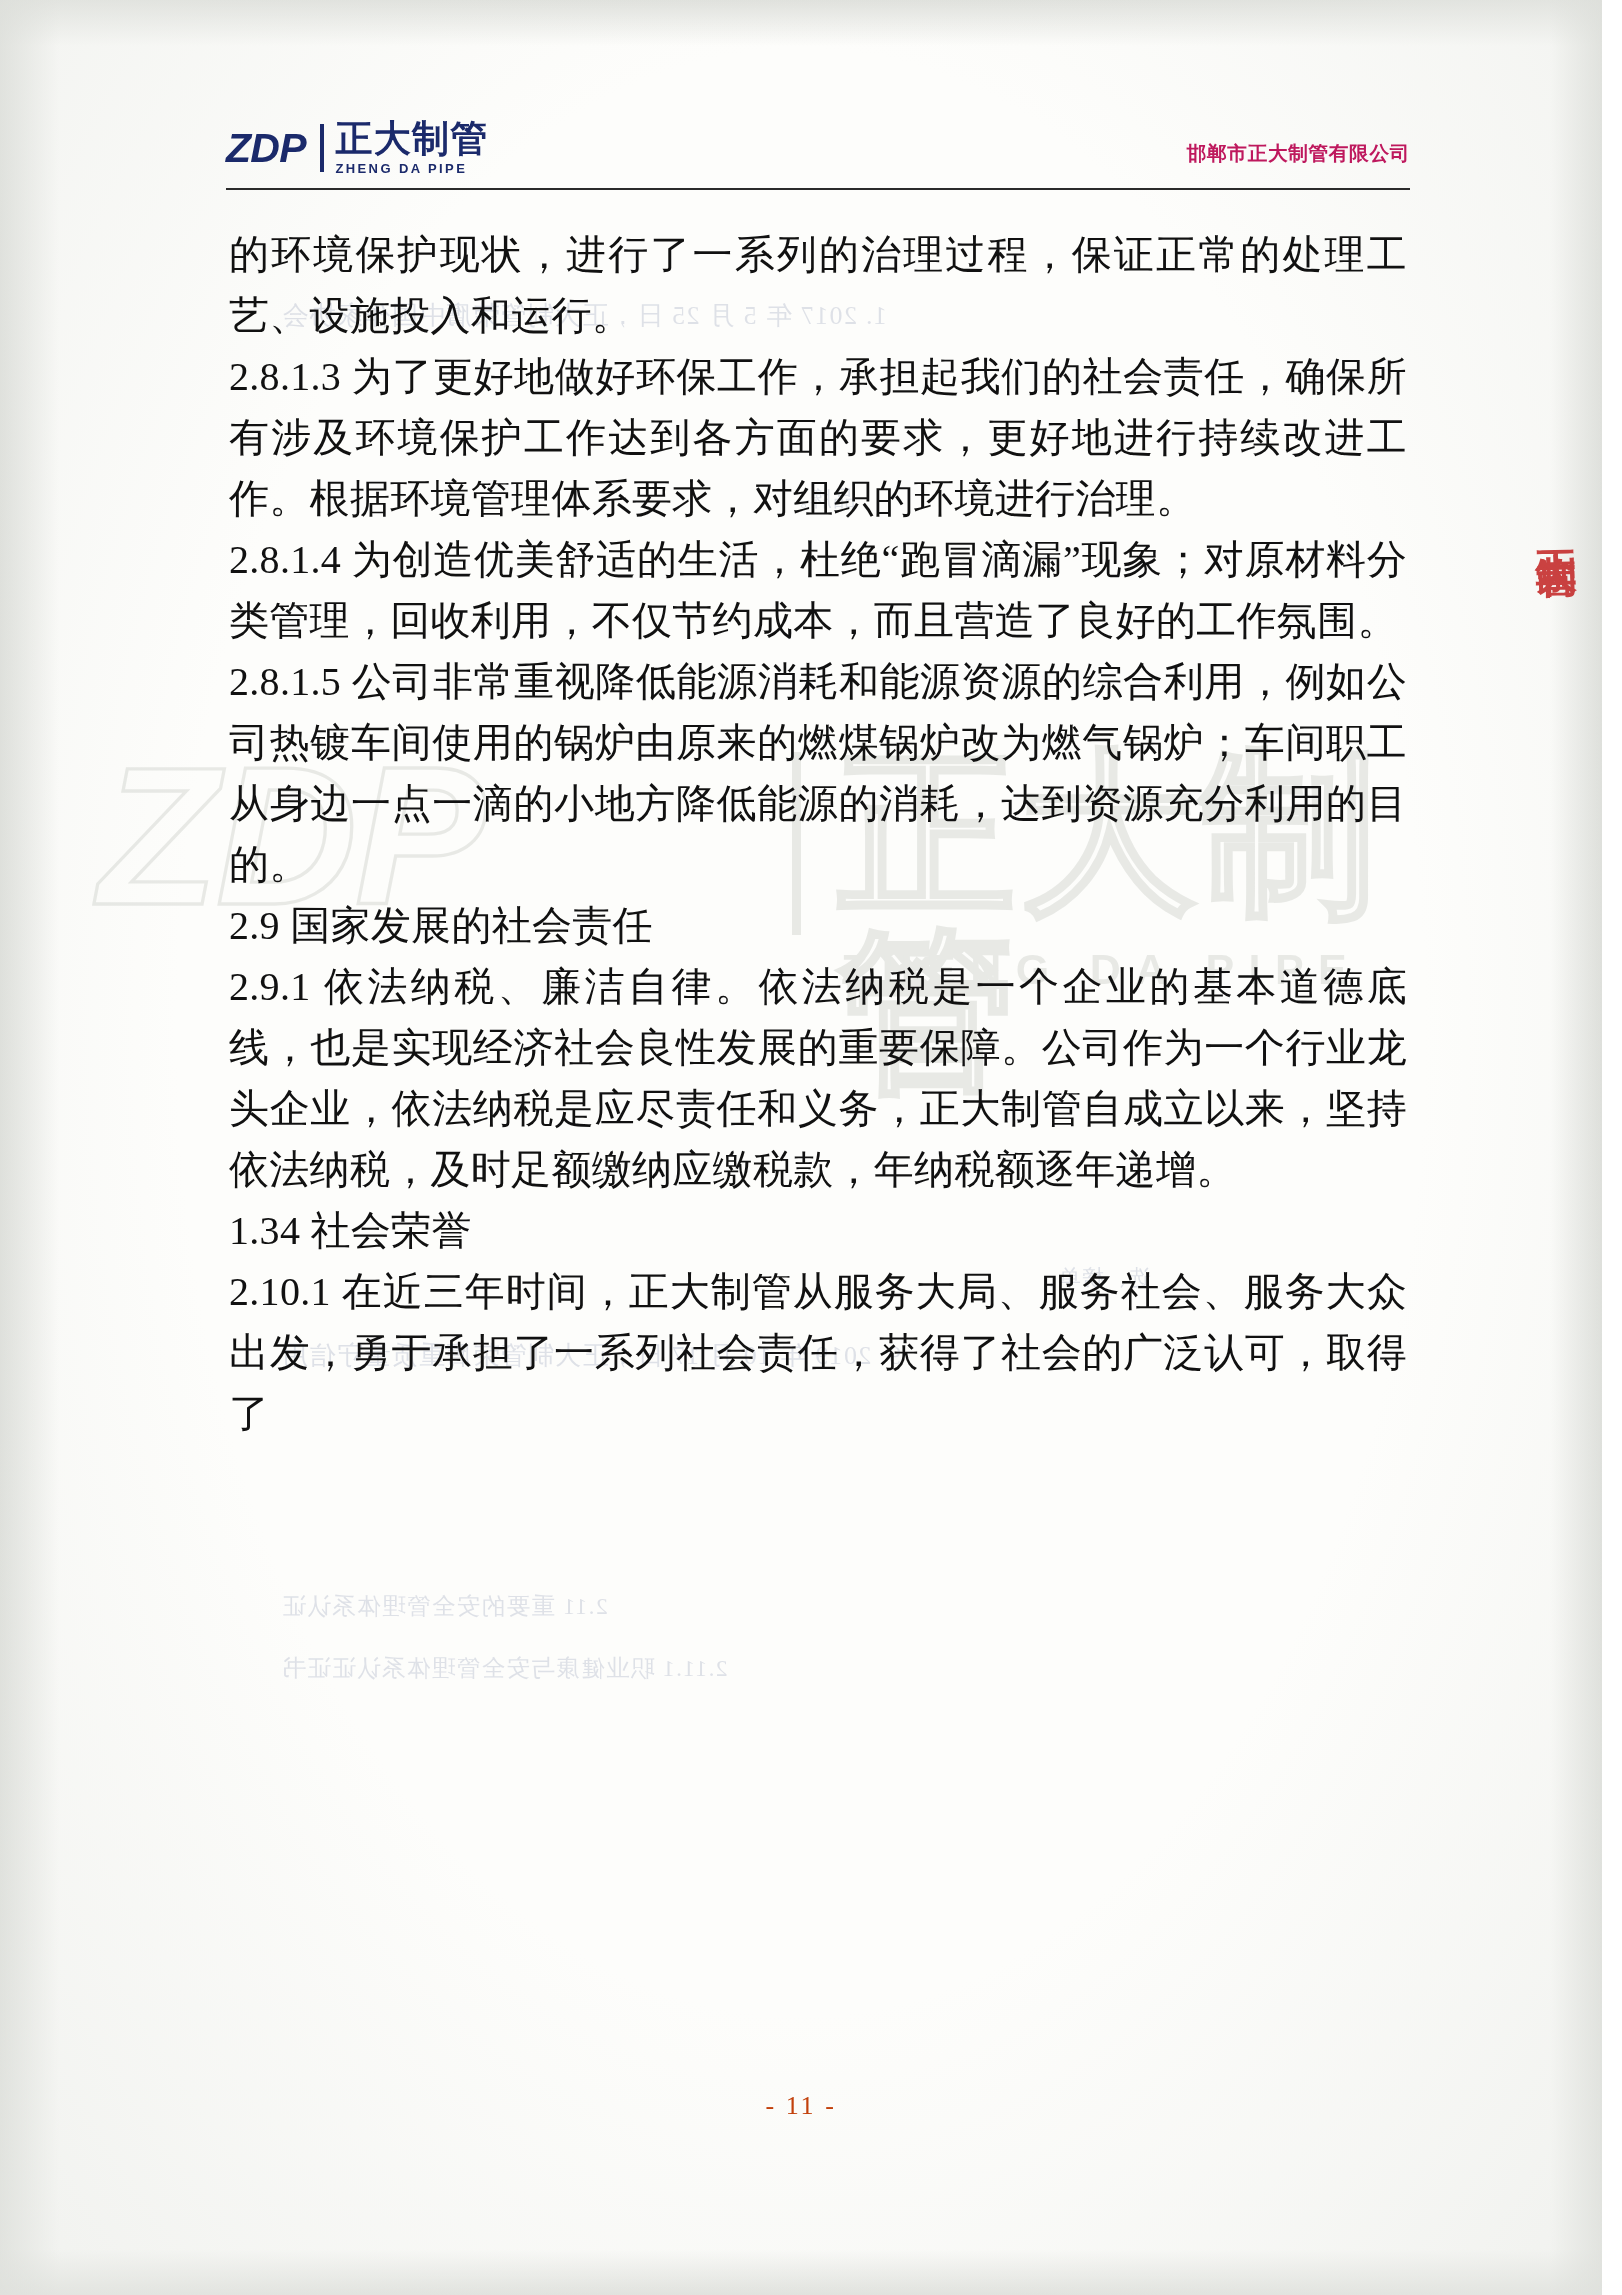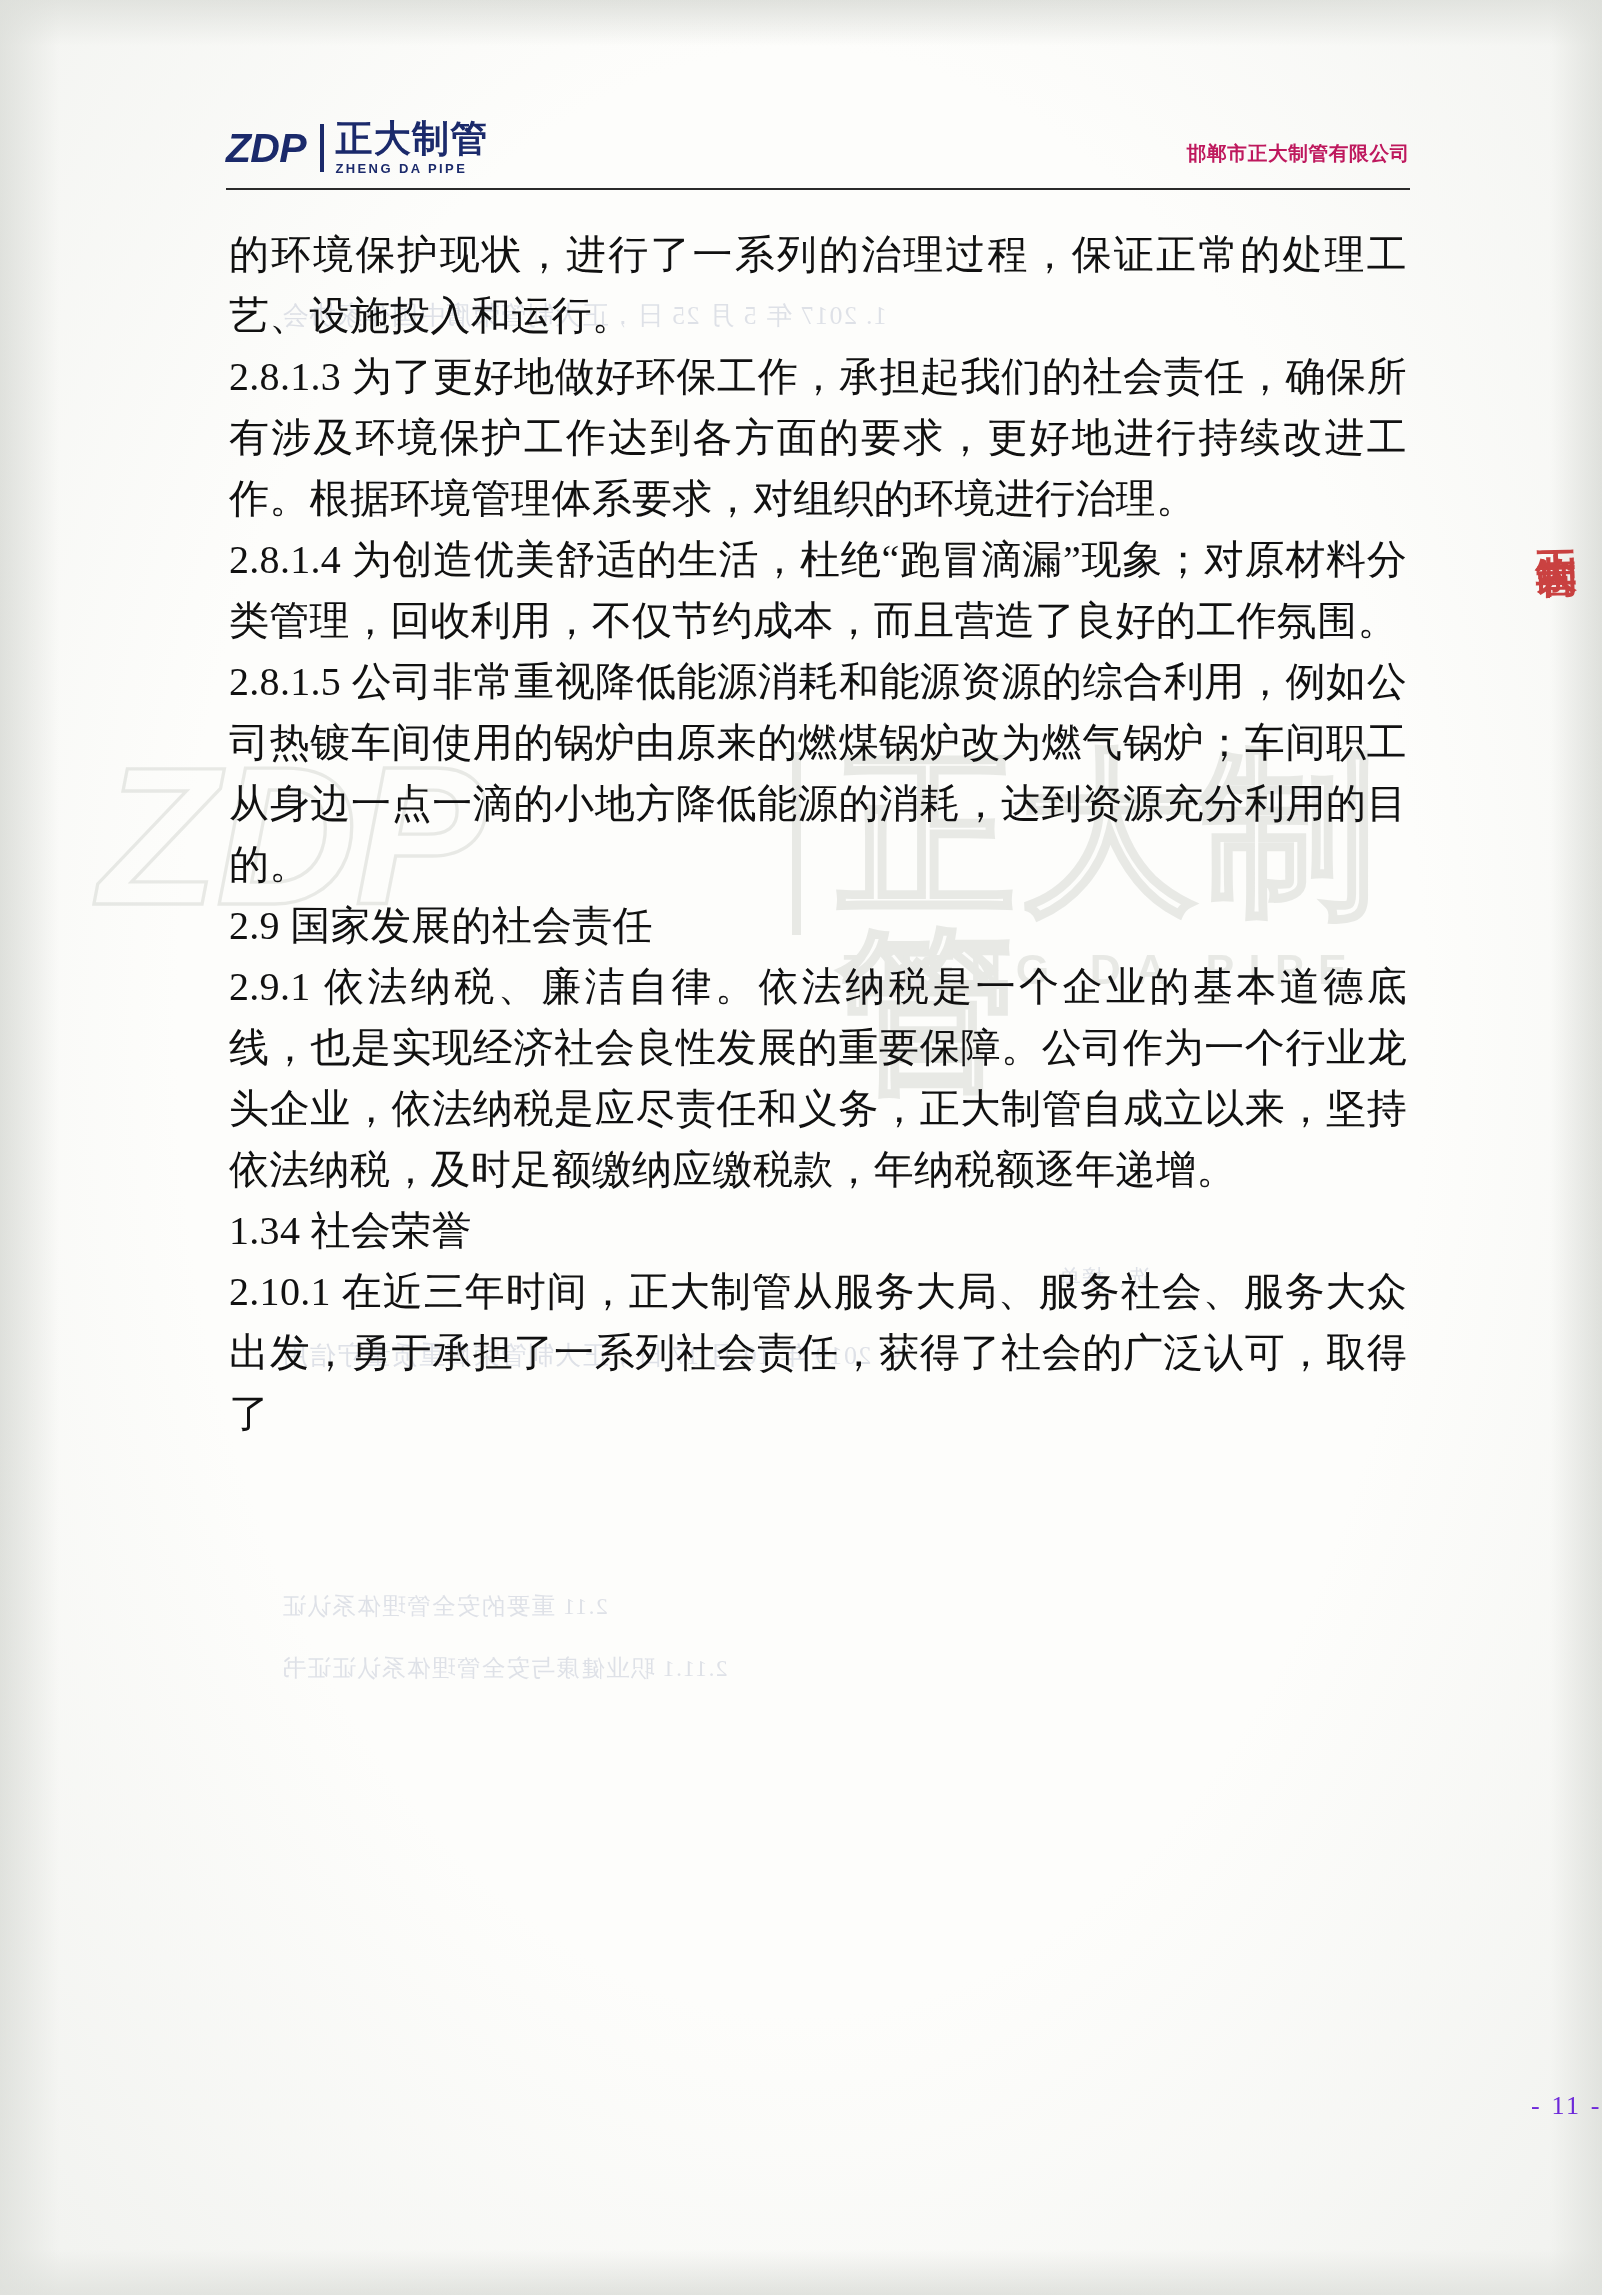--- a/index.html
+++ b/index.html
@@ -221,24 +221,24 @@
   .bleed-4 { left: 281px;  top: 1338px; }
   .bleed-5 { left: 281px;  top: 1590px; font-size: 23.6px; }
   .bleed-6 { left: 281px;  top: 1652px; font-size: 23.6px; }
 
   
   .footer {
     position: absolute;
     left: 0;
     right: 0;
     top: 2091px;
-    text-align: right;
+    text-align: center;
     font-family: "Liberation Serif", serif;
     font-size: 26px;
-    color: #6d28d9;
+    color: #c2410c;
     letter-spacing: 2.6px;
   }
 </style>
 </head>
 <body>
 
 <div class="page">
   <div class="paper-tint"></div>
 
   <div class="content">

